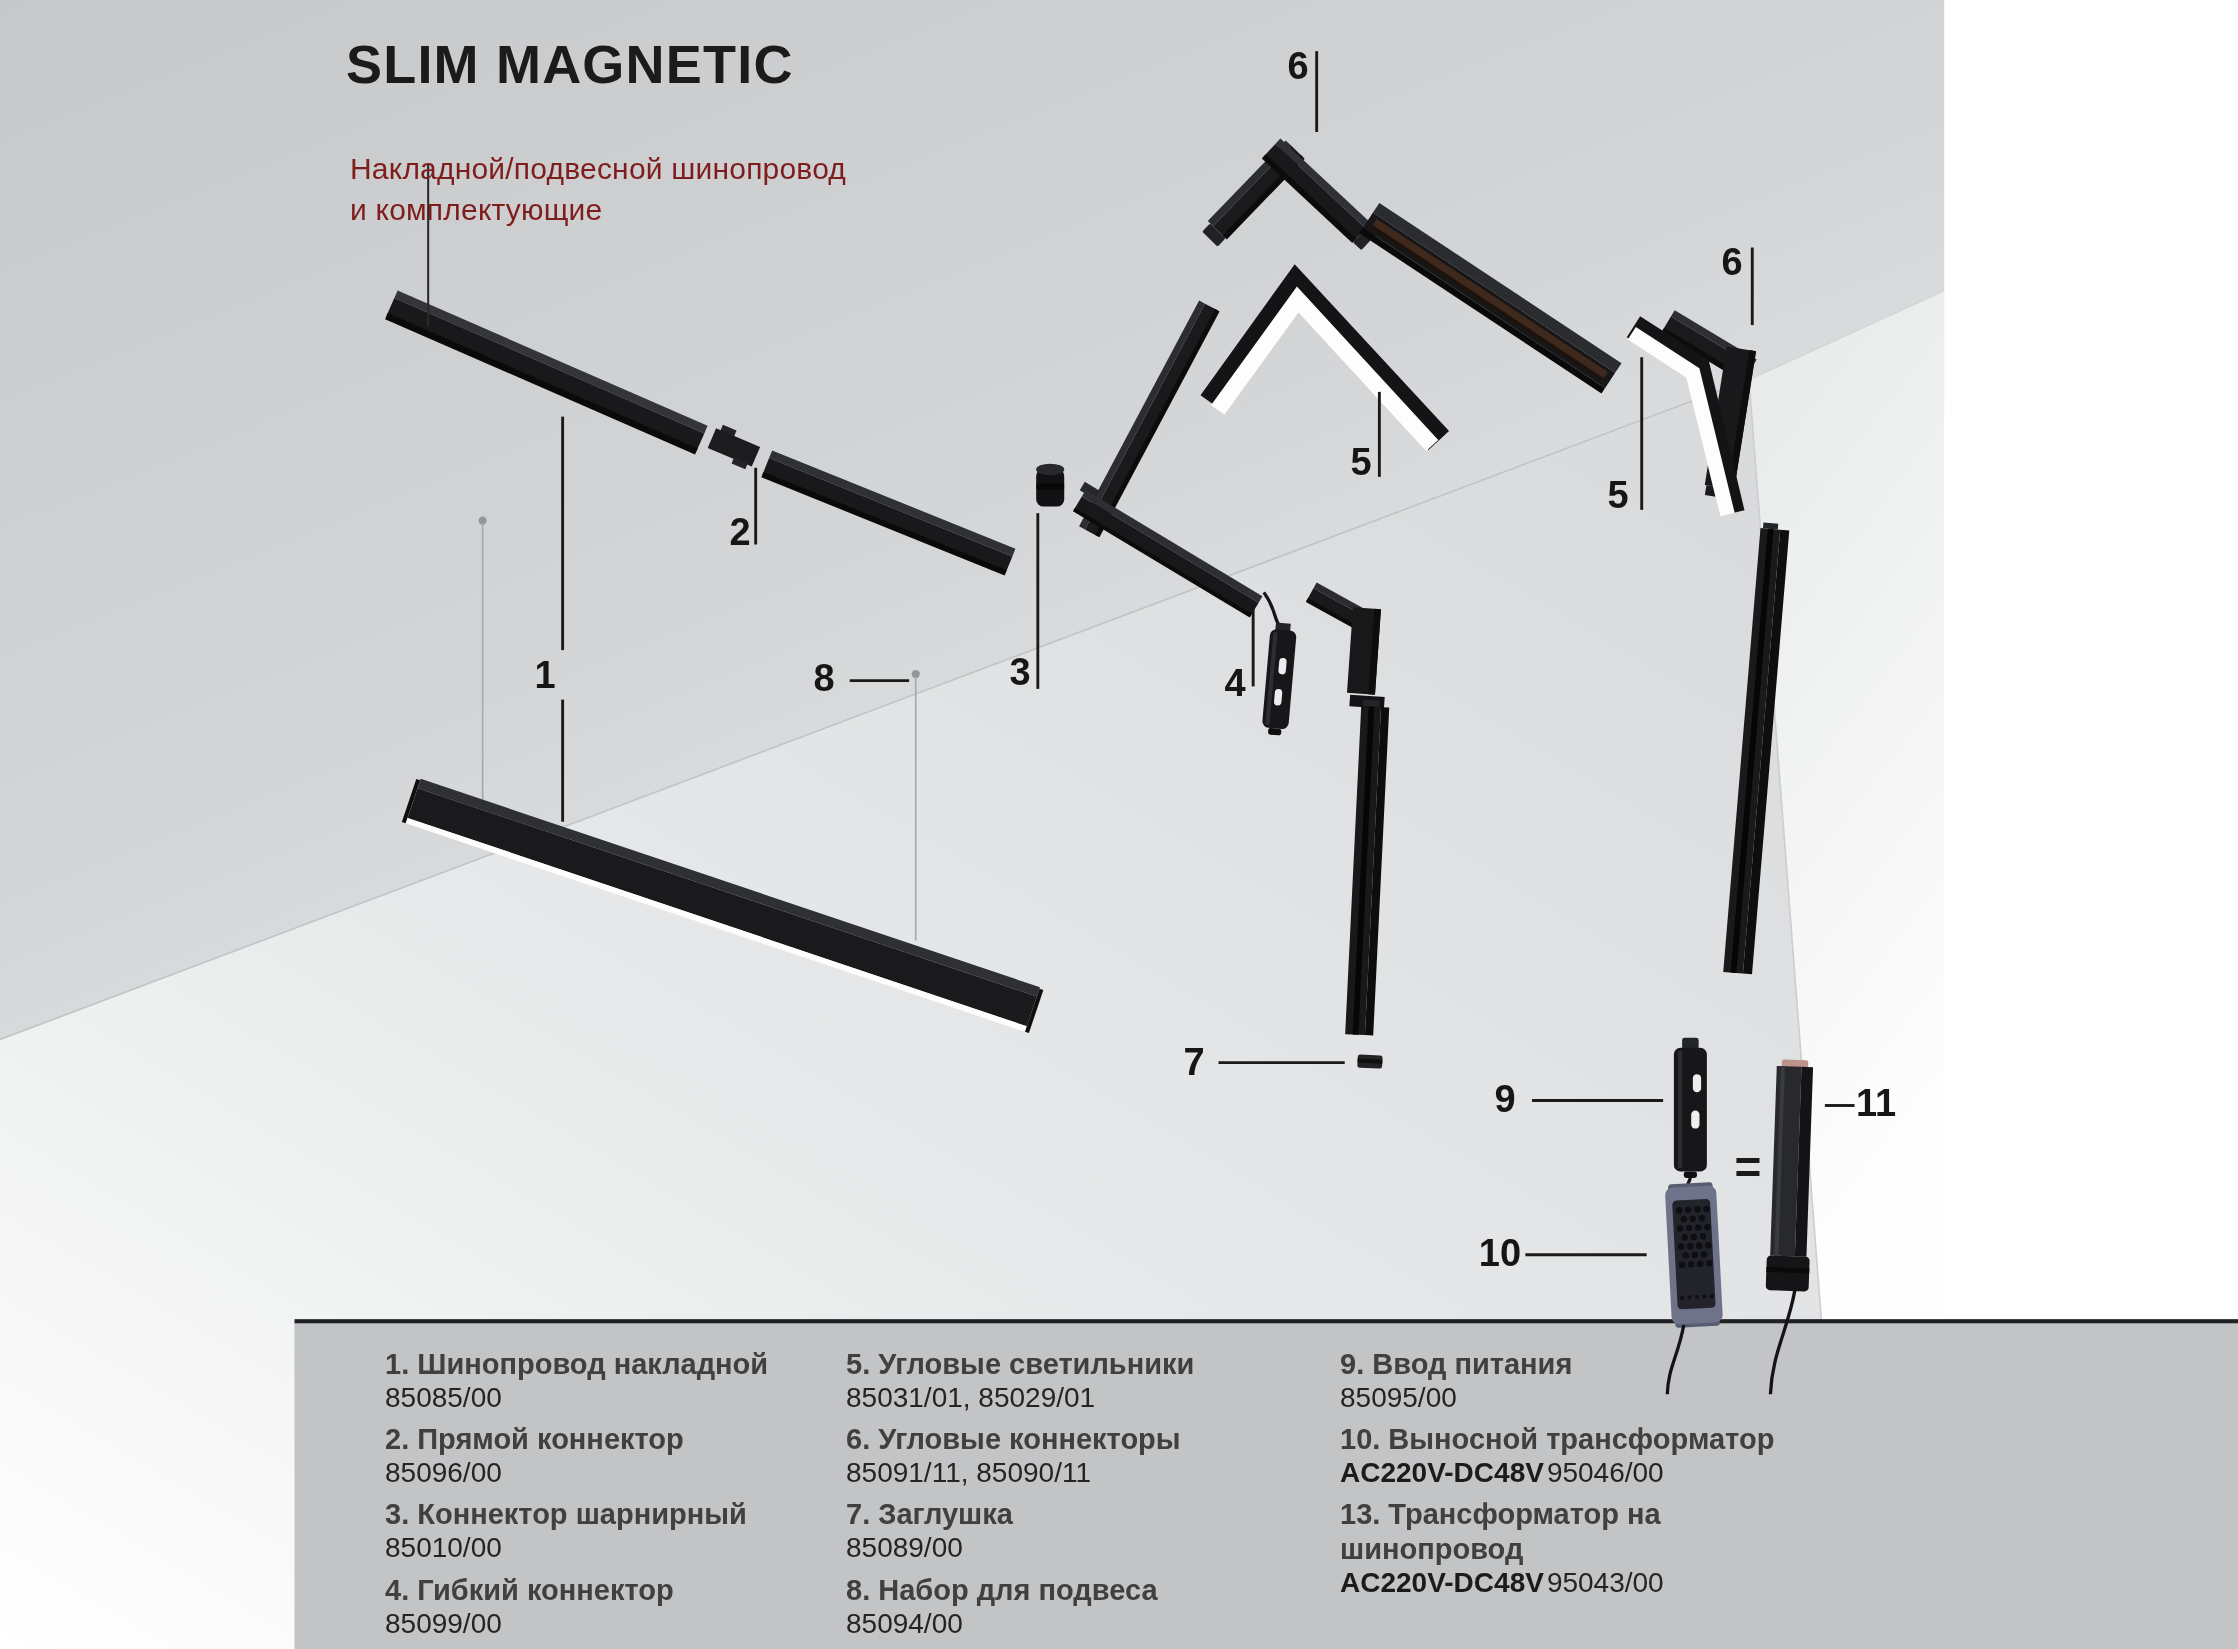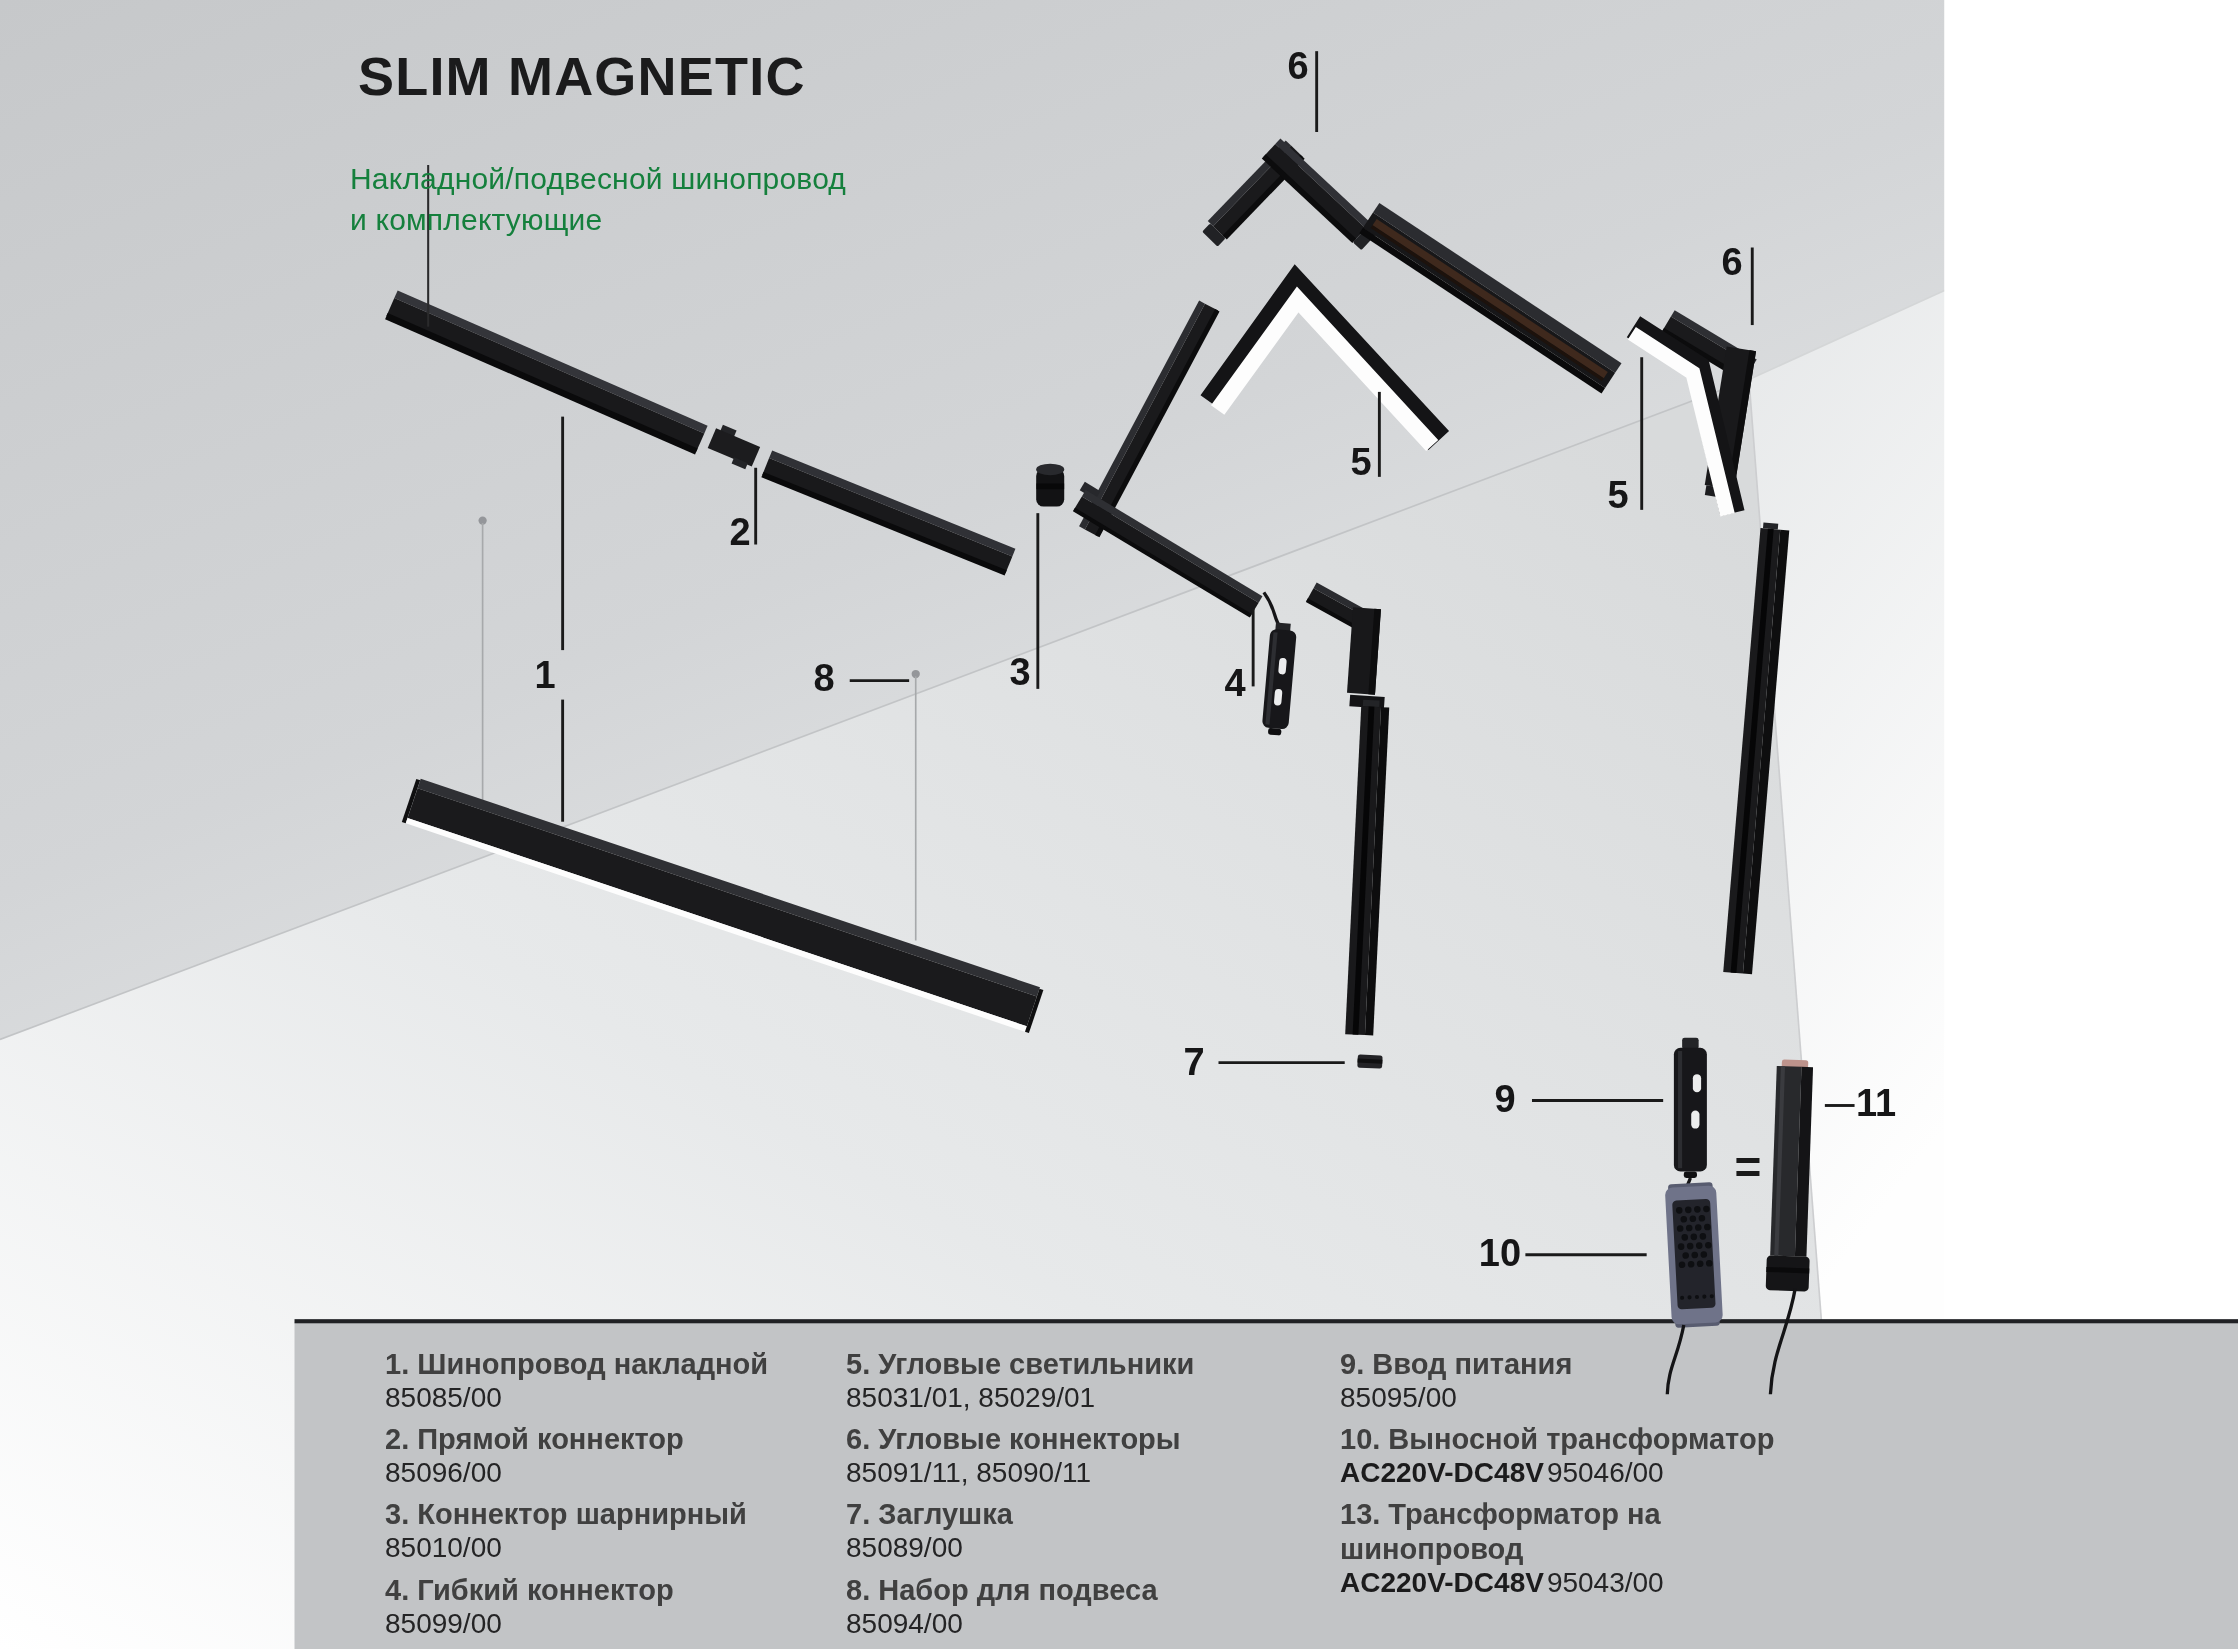--- a/index.html
+++ b/index.html
@@ -4,26 +4,26 @@
 <style>
   html,body{margin:0;padding:0;background:#e8e8e8;}
   .page{
     position:relative;width:2239px;height:1650px;overflow:hidden;
     background:#ffffff;font-family:"Liberation Sans","DejaVu Sans",sans-serif;
     -webkit-font-smoothing:antialiased;
   }
   .scene{position:absolute;left:0;top:0;width:2239px;height:1650px;}
   
   .title{
-    position:absolute;left:346px;top:33px;margin:12px;
+    position:absolute;left:346px;top:33px;margin:0;
     font-size:54px;font-weight:800;letter-spacing:1.2px;color:#1b1b1c;
   }
   .subtitle{
-    position:absolute;left:350px;top:158px;
-    font-size:30px;line-height:41px;color:#15803d;letter-spacing:0.2px;
+    position:absolute;left:350px;top:148px;
+    font-size:30px;line-height:41px;color:#7f1d1d;letter-spacing:0.2px;
   }
   
   .co{
     position:absolute;transform:translate(-50%,-50%);
     font-size:38px;font-weight:700;color:#161617;line-height:1;
   }
   .equals{
     position:absolute;transform:translate(-50%,-50%);
     font-size:46px;font-weight:700;color:#1a1a1a;line-height:1;
   }

